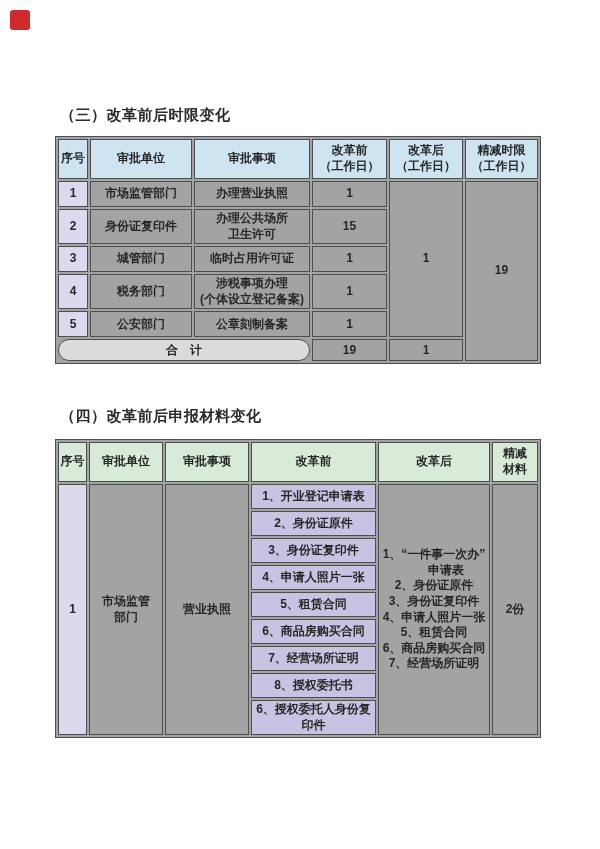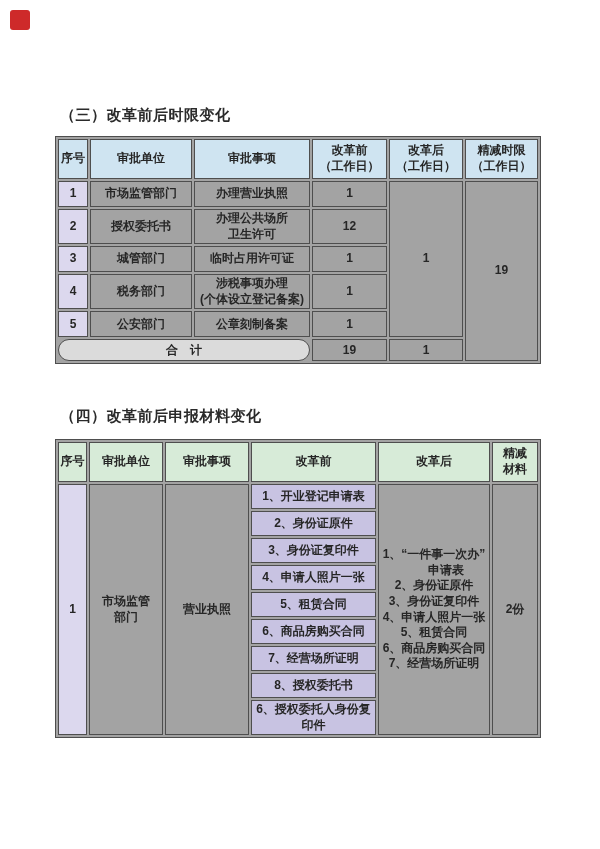--- a/index.html
+++ b/index.html
@@ -109,24 +109,24 @@
     <tr>
       <td class="seq h26">1</td>
       <td>市场监管部门</td>
       <td>办理营业执照</td>
       <td class="num">1</td>
       <td class="num" rowspan="5">1</td>
       <td class="num" rowspan="6">19</td>
     </tr>
     <tr>
       <td class="seq h32">2</td>
-      <td>授权委托书</td>
+      <td>身份证复印件</td>
       <td>办理公共场所
 卫生许可</td>
-      <td class="num">12</td>
+      <td class="num">15</td>
     </tr>
     <tr>
       <td class="seq h26">3</td>
       <td>城管部门</td>
       <td>临时占用许可证</td>
       <td class="num">1</td>
     </tr>
     <tr>
       <td class="seq h31">4</td>
       <td>税务部门</td>

